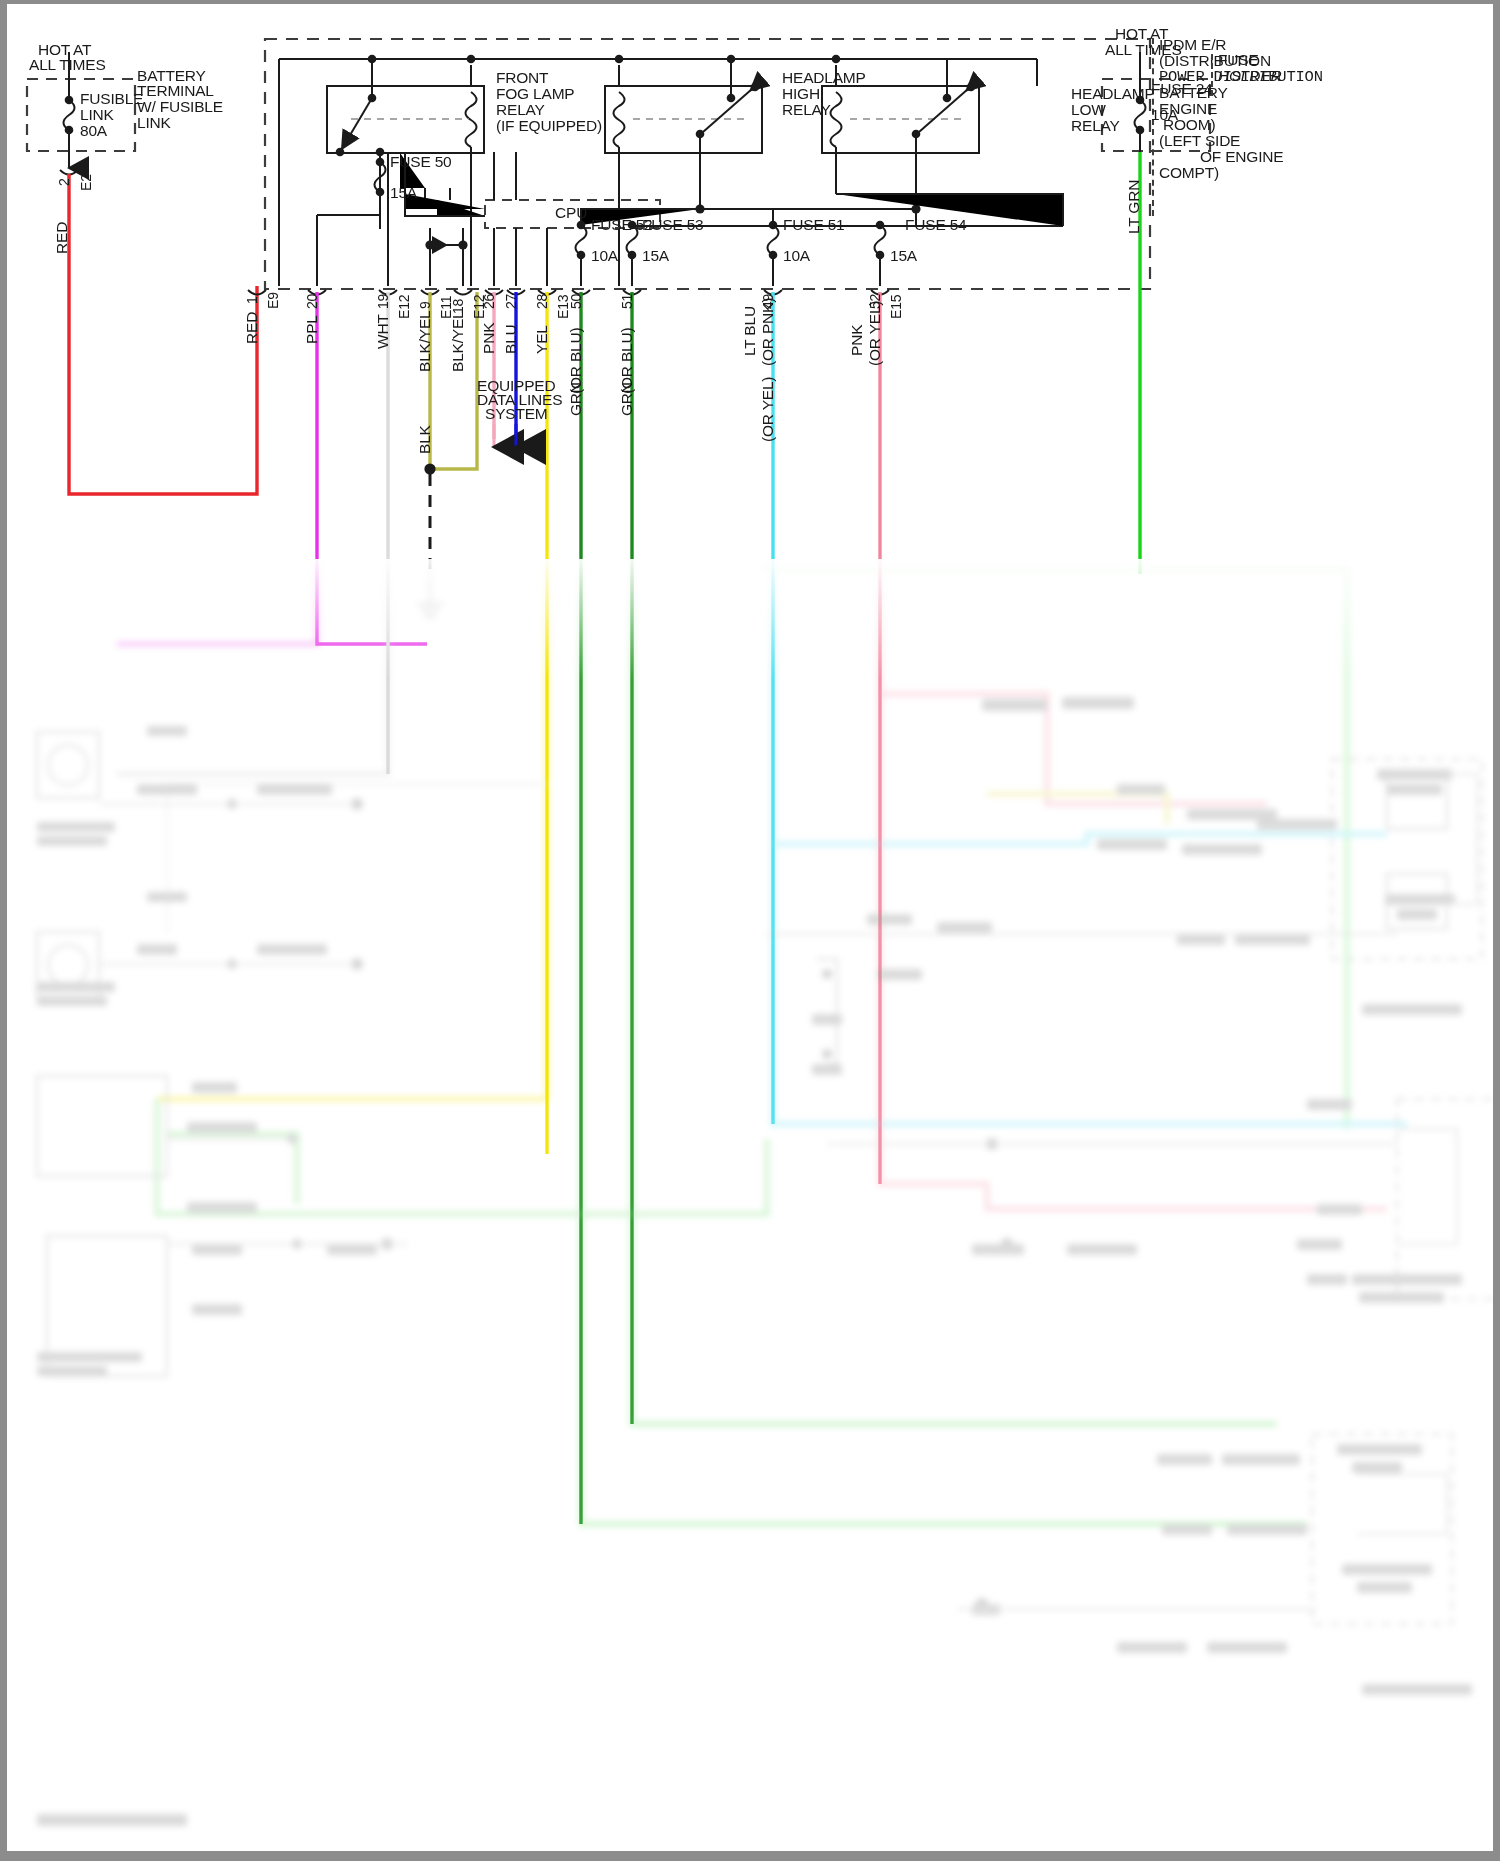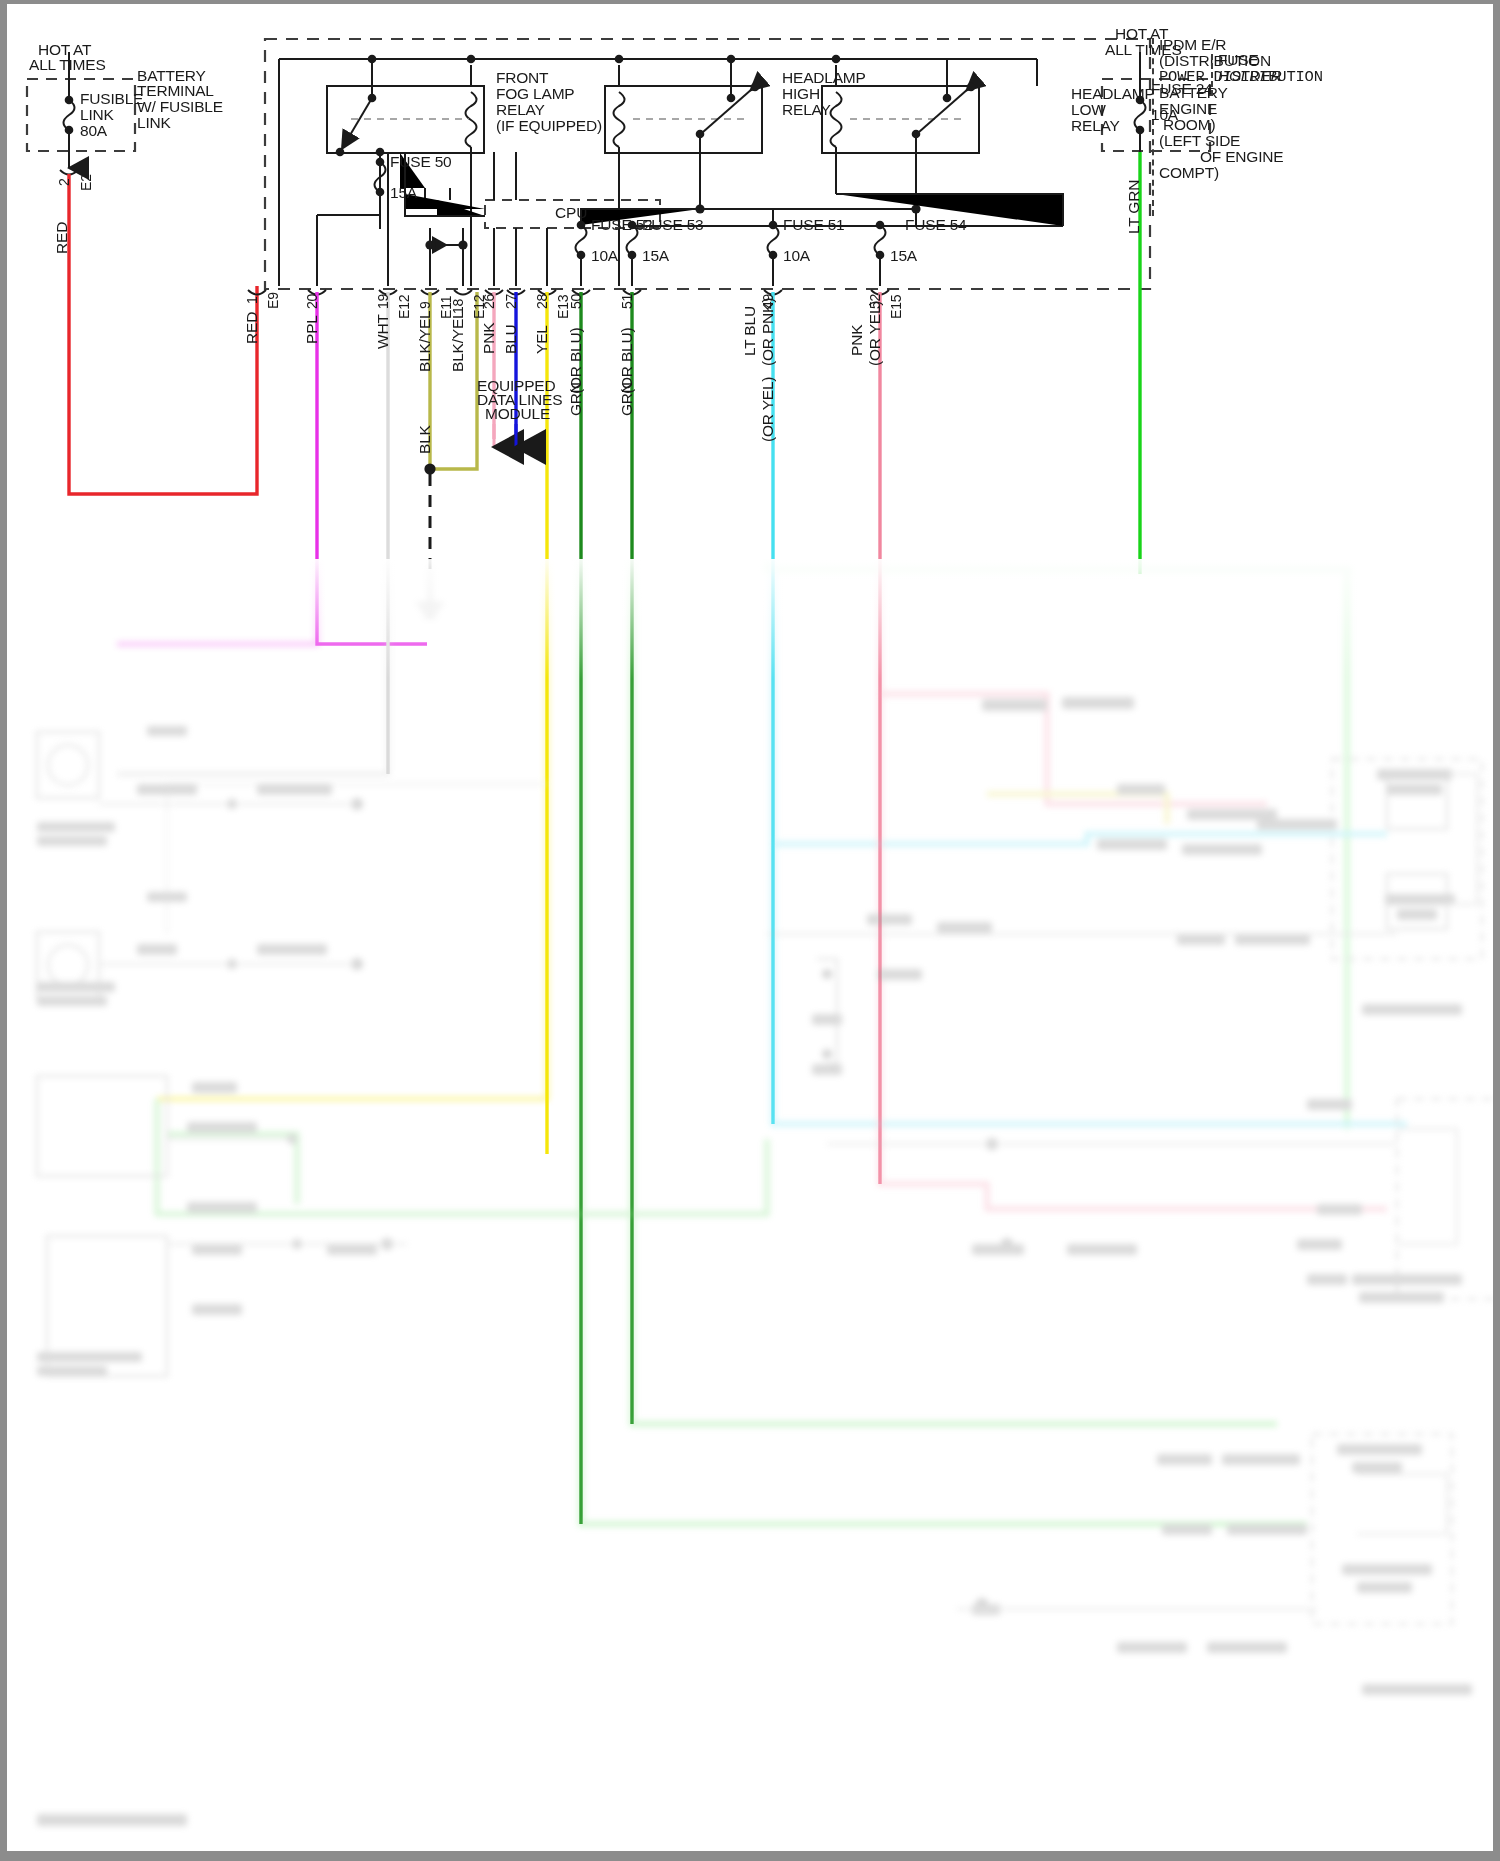--- a/index.html
+++ b/index.html
@@ -281,21 +281,21 @@
  <div class="txt" style="left:1098px;top:38px;">ALL TIMES</div>
  <div class="txt" style="left:1144px;top:77px;">FUSE 24</div>
  <div class="txt" style="left:1144px;top:103px;">10A</div>
  <div class="txt" style="left:1211px;top:48px;">FUSE</div>
  <div class="txt" style="left:1211px;top:64px;font-style:italic;">HOLDER</div>
  <div style="position:absolute;left:1204px;top:50px;width:0;height:42px;border-left:2px dashed #3c3c3c;"></div>
  <div class="txt vert" style="left:1119px;top:230px;">LT GRN</div>
 
  <div class="txt" style="left:470px;top:374px;">EQUIPPED</div>
  <div class="txt" style="left:470px;top:388px;">DATA LINES</div>
- <div class="txt" style="left:478px;top:402px;">MODULE</div>
+ <div class="txt" style="left:478px;top:402px;">SYSTEM</div>
 
  <div class="txt vert" style="left:410px;top:450px;">BLK</div>
 
  <div class="txt vnum vert" style="left:237px;top:300px;">1</div>
  <div class="txt vnum vert" style="left:258px;top:305px;">E9</div>
  <div class="txt vert" style="left:237px;top:340px;">RED</div>
 
  <div class="txt vnum vert" style="left:297px;top:305px;">20</div>
  <div class="txt vert" style="left:297px;top:340px;">PPL</div>
 

